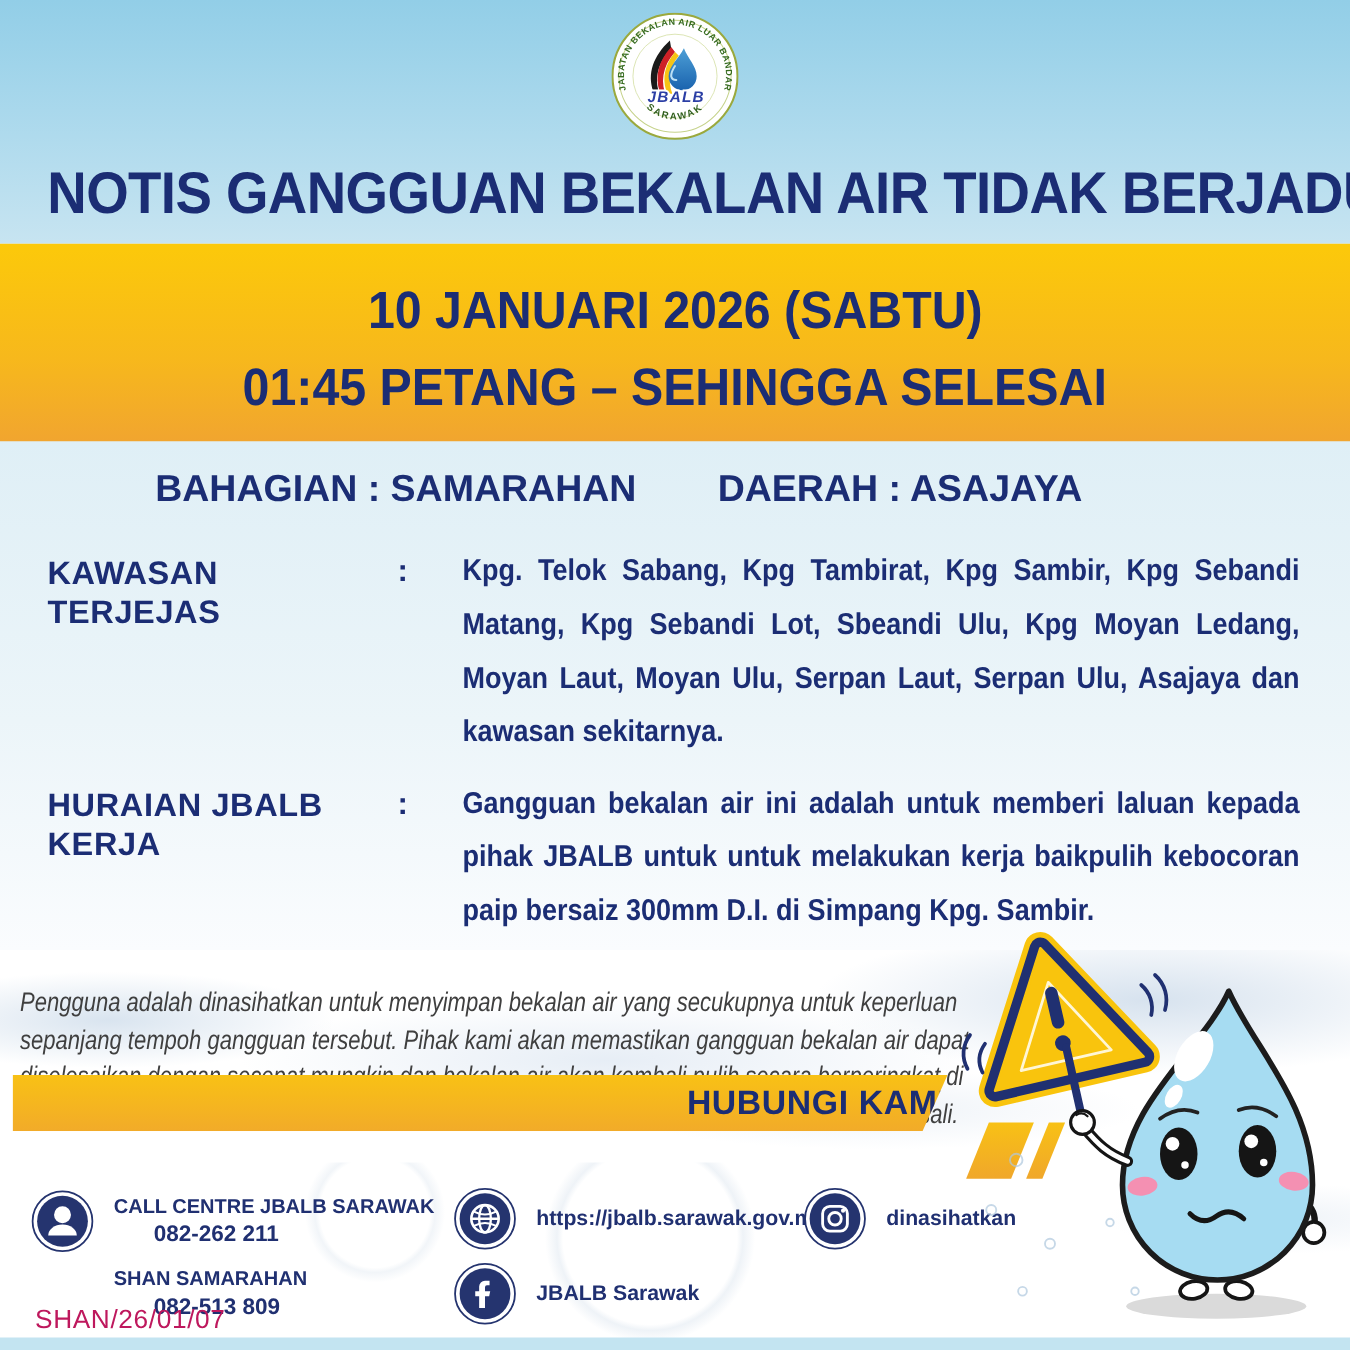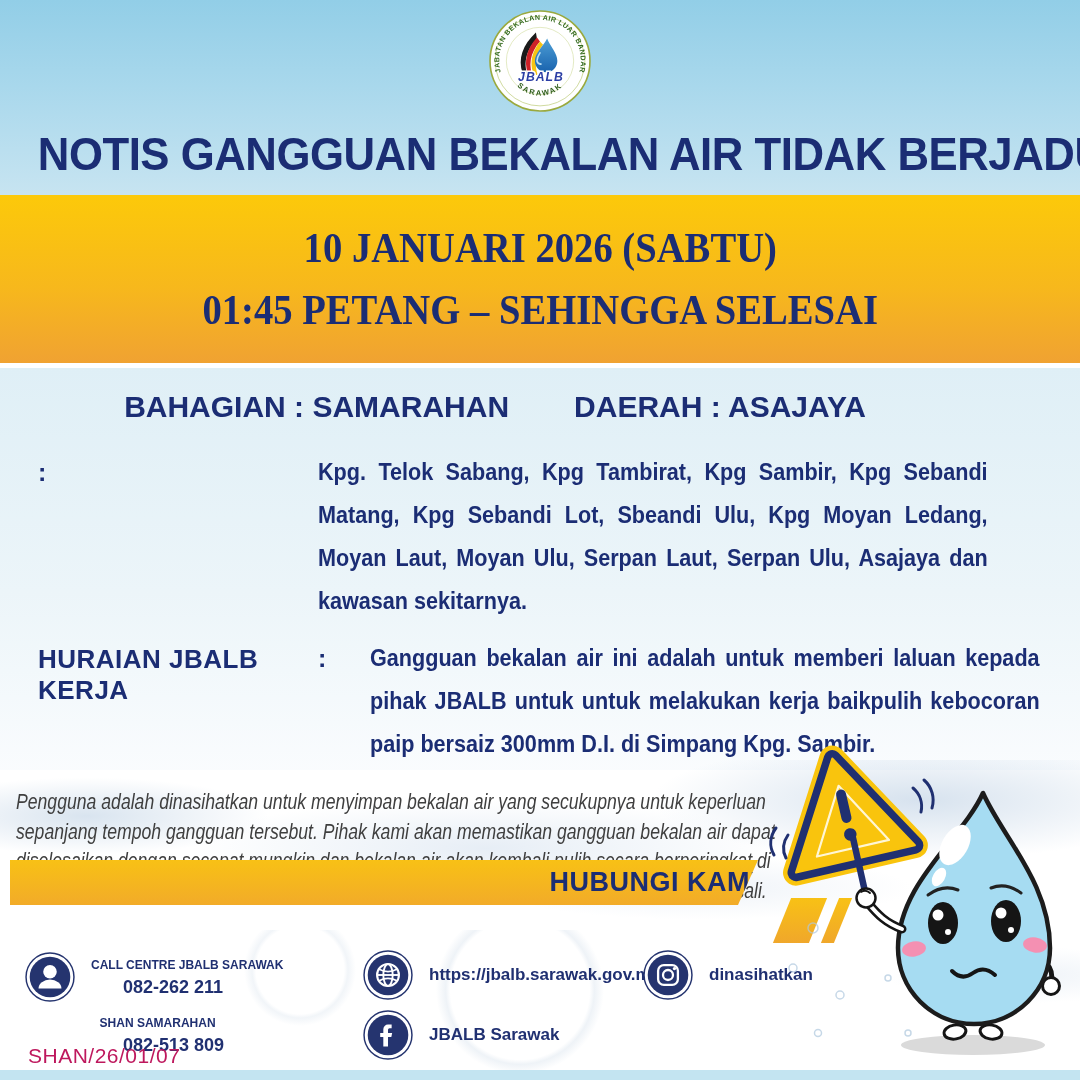--- a/index.html
+++ b/index.html
@@ -10,25 +10,25 @@
   
   .top-section{position:absolute;left:0;top:0;width:1080px;height:195px;
     background:linear-gradient(180deg,#92CEE7 0%,#A9D8EC 45%,#C7E4F1 100%);}
   .logo{position:absolute;left:489px;top:10px;width:102px;height:102px;}
   .title{position:absolute;left:0;top:126px;width:1080px;margin:0;text-align:center;
     font-size:47px;font-weight:bold;letter-spacing:-.5px;color:#1B2D74;
     transform:scaleX(.93);transform-origin:50% 50%;white-space:nowrap;}
   
   .banner{position:absolute;left:0;top:195px;width:1080px;height:168px;
     background:linear-gradient(180deg,#FCC90A 0%,#F7B81C 55%,#F0A232 100%);
-    display:flex;flex-direction:column;align-items:center;justify-content:center;gap:14px;font-family:Liberation Serif, serif;}
+    display:flex;flex-direction:column;align-items:center;justify-content:center;gap:14px;}
   .banner-line{font-size:42px;font-weight:bold;color:#1B2D74;white-space:nowrap;
     transform:scaleX(.92);transform-origin:50% 50%;}
   
-  .mid-section{position:absolute;left:0;top:368px;width:1080px;height:407px;
+  .mid-section{position:absolute;left:0;top:353px;width:1080px;height:407px;
     background:linear-gradient(180deg,#DFEFF6 0%,#ECF5F9 55%,#FAFCFE 100%);}
   .region-row{display:flex;justify-content:center;gap:65px;padding:22px 90px 0 0;
     font-size:30px;font-weight:bold;color:#1B2D74;}
   .detail-row{display:grid;grid-template-columns:280px 52px 670px;
     padding:0 40px 0 38px;margin-top:26px;color:#1B2D74;}
   .detail-row + .detail-row{margin-top:14px;}
   .detail-label{font-size:26px;font-weight:bold;letter-spacing:.5px;padding-top:8px;}
   .detail-colon{font-size:25px;font-weight:bold;padding-top:8px;}
   .detail-text{width:744px;transform:scaleX(.9);transform-origin:0 0;
     font-size:24px;font-weight:bold;line-height:43px;text-align:justify;}
@@ -57,21 +57,21 @@
     display:flex;align-items:center;justify-content:flex-end;}
   .gold-bar-text{font-size:27px;font-weight:bold;letter-spacing:.5px;color:#1B2D74;}
   .stripe{position:absolute;top:898px;height:45px;z-index:4;
     background:linear-gradient(180deg,#F8C115,#F0A72B);transform:skewX(-22deg);}
   .stripe1{left:782px;width:36px;}
   .stripe2{left:830px;width:13px;}
   
   .contact-item{position:absolute;display:flex;align-items:center;gap:16px;z-index:5;}
   .contact-icon{width:50px;height:50px;flex:0 0 auto;}
   .contact-text{color:#203071;font-weight:bold;}
-  .contact-name{font-size:12px;line-height:21px;text-align:center;}
+  .contact-name{font-size:16px;line-height:21px;}
   .contact-phone{font-size:18px;line-height:23px;margin-left:32px;}
   .contact-link{font-size:17px;}
   .c-call{left:25px;top:952px;}
   .c-office{left:91px;top:1013px;}
   .c-web{left:363px;top:950px;}
   .c-fb{left:363px;top:1010px;}
   .c-ig{left:643px;top:950px;}
   .reference{position:absolute;left:28px;top:1044px;font-size:21px;color:#be185d;
     letter-spacing:.5px;z-index:5;}
   .bottom-strip{position:absolute;left:0;top:1070px;width:1080px;height:10px;
@@ -117,20 +117,21 @@
     <div class="banner-line">10 JANUARI 2026 (SABTU)</div>
     <div class="banner-line">01:45 PETANG – SEHINGGA SELESAI</div>
   </div>
 
   <div class="mid-section">
     <div class="region-row">
       <span>BAHAGIAN : SAMARAHAN</span>
       <span>DAERAH : ASAJAYA</span>
     </div>
     <div class="detail-row">
+      <div class="detail-label">KAWASAN TERJEJAS</div>
       <div class="detail-colon">:</div>
       <div class="detail-text">Kpg. Telok Sabang, Kpg Tambirat, Kpg Sambir, Kpg Sebandi Matang, Kpg Sebandi Lot, Sbeandi Ulu, Kpg Moyan Ledang, Moyan Laut, Moyan Ulu, Serpan Laut, Serpan Ulu, Asajaya dan kawasan sekitarnya.</div>
     </div>
     <div class="detail-row">
       <div class="detail-label">HURAIAN JBALB KERJA</div>
       <div class="detail-colon">:</div>
       <div class="detail-text">Gangguan bekalan air ini adalah untuk memberi laluan kepada pihak JBALB untuk untuk melakukan kerja baikpulih kebocoran paip bersaiz 300mm D.I. di Simpang Kpg. Sambir.</div>
     </div>
   </div>
 

